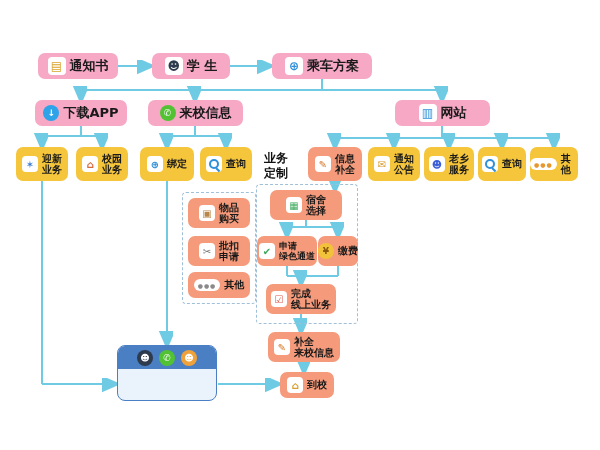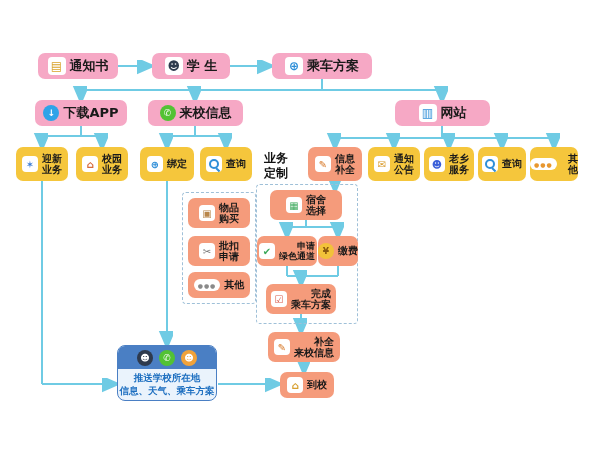--- a/index.html
+++ b/index.html
@@ -4,21 +4,21 @@
 <style>
   *{margin:0;padding:0;box-sizing:border-box}
   html,body{background:#fff}
   body{font-family:"DejaVu Sans","Liberation Sans",sans-serif;color:#1a1a1a}
   .canvas{position:relative;width:600px;height:450px;background:#fff;overflow:hidden}
   .wires{position:absolute;left:0;top:0}
   .wires path{stroke:var(--line,#6FCBE4);stroke-width:2;fill:none}
   .wires .ah{fill:var(--line,#6FCBE4)}
   .dashed{position:absolute;border:1px dashed var(--dash,#9FC0D8);border-radius:4px}
   .node{position:absolute;display:flex;align-items:center;justify-content:center;gap:4px;border-radius:7px;font-weight:bold;color:#1a1a1a}
-  .node .lbl{white-space:pre-line;line-height:1.15;text-align:right}
+  .node .lbl{white-space:pre-line;line-height:1.15;text-align:left}
   .big{font-size:13px}
   .small{font-size:10px}
   .tiny .lbl{font-size:9px}
   .pink{background:var(--pink,#F6A8C5)}
   .yellow{background:var(--yellow,#F5C63C)}
   .orange{background:var(--orange,#F59B7B)}
   .sq{width:18px;height:18px;min-width:18px;background:#fff;border-radius:4px;display:flex;align-items:center;justify-content:center;font-size:12px;font-weight:bold}
   .sq.sm{width:16px;height:16px;min-width:16px;font-size:10px}
   .circ{width:16px;height:16px;min-width:16px;border-radius:50%;color:#fff;font-size:9px;display:flex;align-items:center;justify-content:center;font-weight:bold}
   .mag{position:relative;width:16px;height:16px;min-width:16px;background:#fff;border-radius:4px}
@@ -193,21 +193,21 @@
   </div>
   <div class="node orange small" style="left:318px;top:236px;width:40px;height:30px">
     <span class="circ" style="background:#f2c23a;color:#8a5a10">¥</span>
     <span class="lbl">缴费</span>
   </div>
   <div class="node orange small" style="left:266px;top:284px;width:70px;height:30px">
     <span class="sq sm">
         <b style="color:#d85a4a">☑</b>
       </span>
     <span class="lbl">完成
-乘车方案</span>
+线上业务</span>
   </div>
 
   <div class="node orange small" style="left:188px;top:198px;width:62px;height:30px">
     <span class="sq sm">
         <b style="color:#b8864a">▣</b>
       </span>
     <span class="lbl">物品
 购买</span>
   </div>
   <div class="node orange small" style="left:188px;top:236px;width:62px;height:30px">
@@ -235,17 +235,15 @@
       </span>
     <span class="lbl">到校</span>
   </div>
 
   <div class="pushbox" style="left:117px;top:345px;width:100px;height:56px">
     <div class="push-icons">
       <span class="circ" style="background:#2e3a4d">☻</span>
       <span class="circ" style="background:#52c234">✆</span>
       <span class="circ" style="background:#f0a23a">☻</span>
     </div>
-    <div class="push-text">推送学校所在地
-信息、天气、乘车方案</div>
   </div>
 
 </div>
 
 </body></html>

